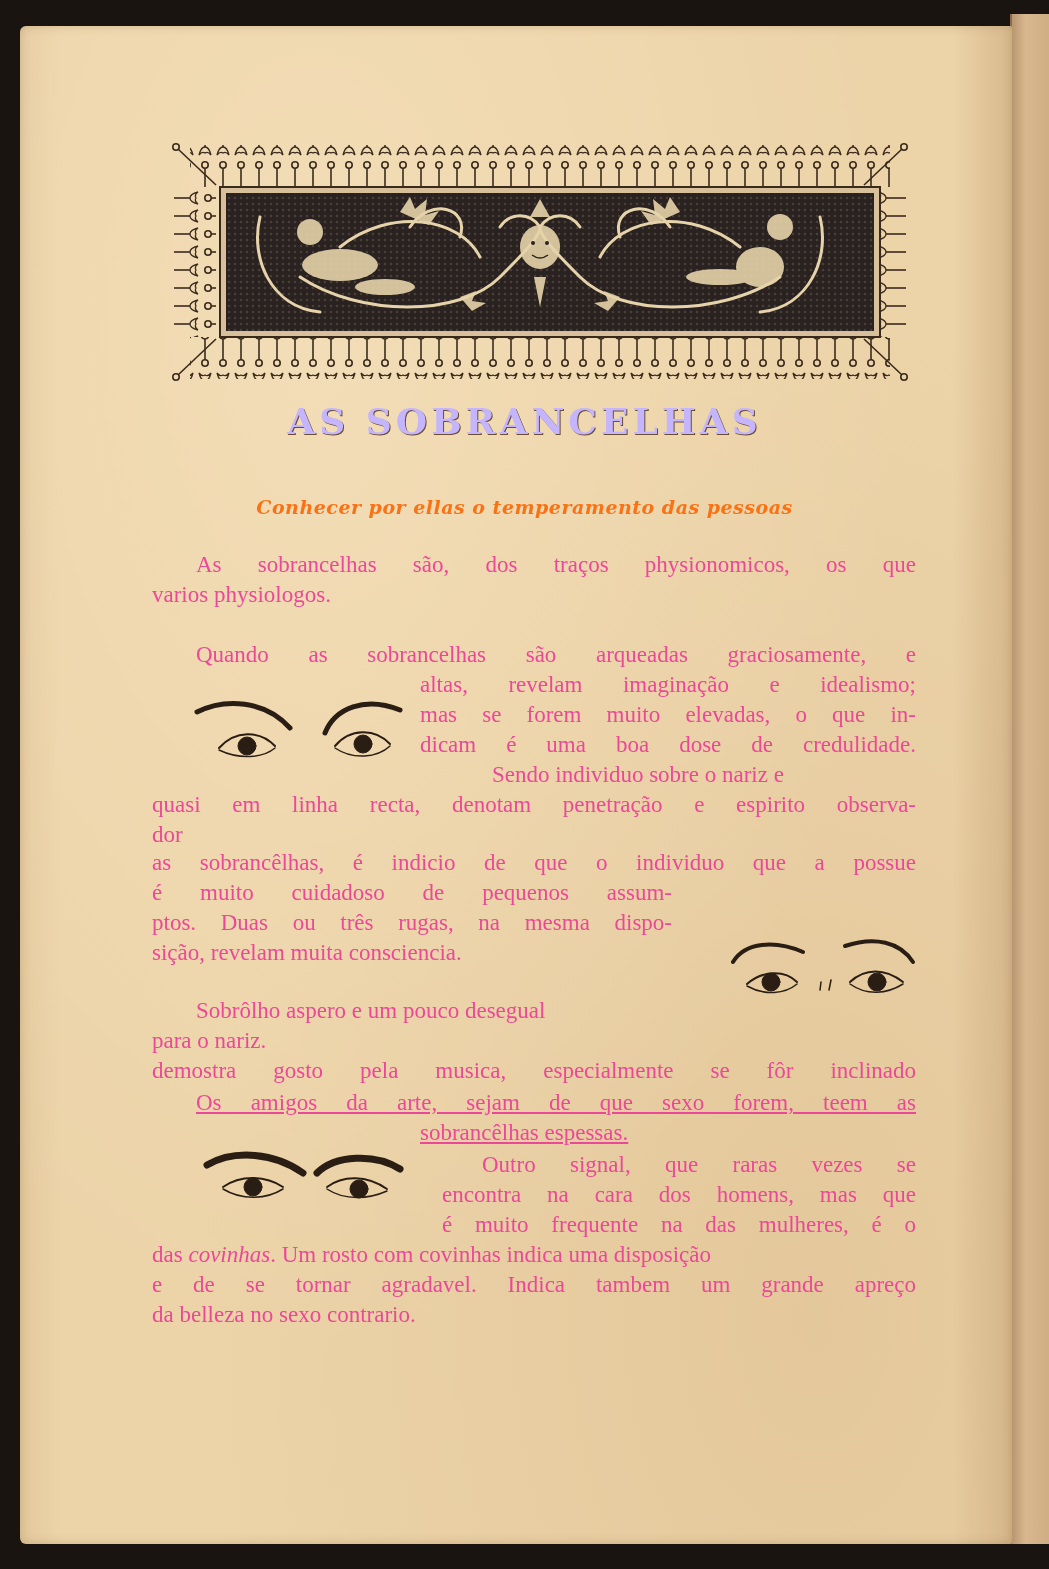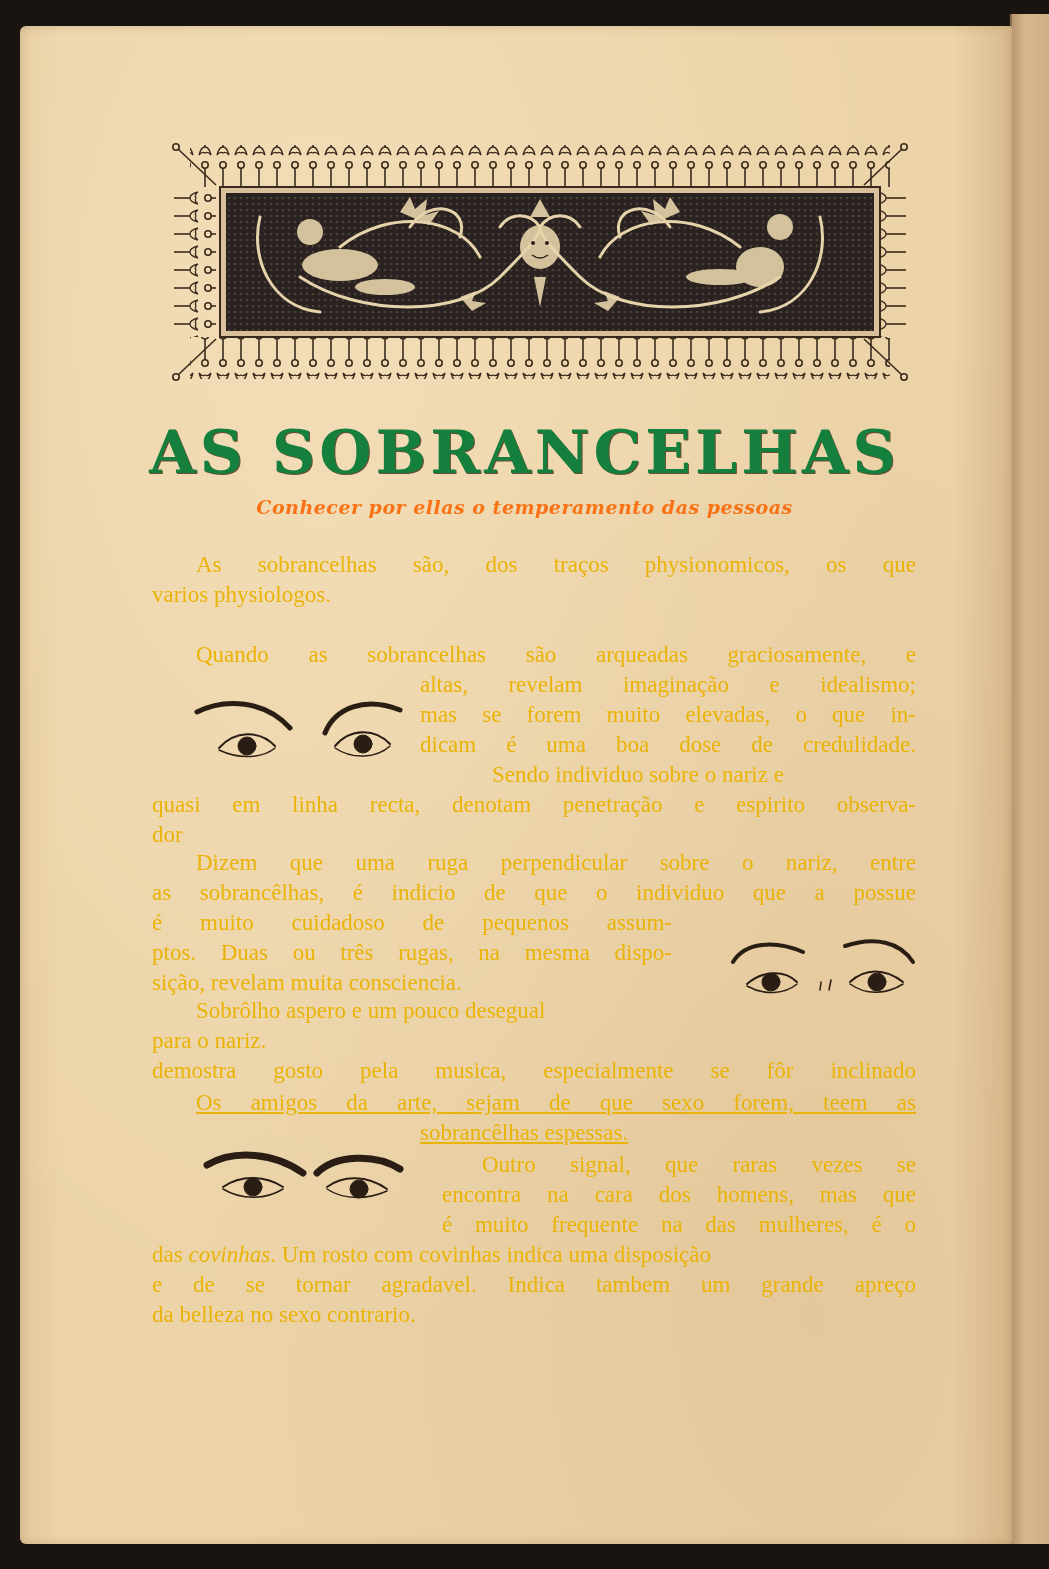--- a/index.html
+++ b/index.html
@@ -24,34 +24,34 @@
     box-shadow: inset 0 0 10px rgba(120,80,40,0.25);
   }
 
   
   .ornament {
     position: absolute; left: 160px; top: 117px; width: 760px; height: 270px;
   }
   .ornament svg { position: absolute; left: 0; top: 0; }
 
   .title {
-    position: absolute; left: 0; width: 100%; top: 417px;
+    position: absolute; left: 0; width: 100%; top: 400px;
     text-align: center; font-family: "DejaVu Serif", serif; font-weight: bold;
-    font-size: 60px; letter-spacing: 4px; color: #15803d;
+    font-size: 36px; letter-spacing: 4px; color: #c4b5fd;
     text-shadow: 1px 1px 0 #6b4d33;
   }
   .subtitle {
     position: absolute; left: 0; width: 100%; top: 496px;
     text-align: center; font-family: "DejaVu Serif", serif; font-weight: bold;
     font-style: italic; font-size: 19px; color: #f97316; letter-spacing: 0.5px;
   }
 
   .body-text {
     position: absolute; left: 152px; width: 764px;
-    font-size: 23px; line-height: 30px; color: #eab308;
+    font-size: 23px; line-height: 30px; color: #ec4899;
   }
   .line { display: block; white-space: nowrap; height: 30px; text-align: justify; text-align-last: justify; }
   .line.last { text-align-last: left; }
   .indent { padding-left: 44px; }
   .right-col { margin-left: 268px; }
   .right-col-2 { margin-left: 290px; }
   .left-col { width: 520px; }
   em.italic { font-style: italic; }
 
   .eyes { position: absolute; }
@@ -175,21 +175,20 @@
   </g>
 </svg>
 
 <div class="body-text" style="top:760px;">
   <span class="line right-col last" style="padding-left:72px; width:424px;">Sendo individuo sobre o nariz e</span>
   <span class="line">quasi em linha recta, denotam penetração e espirito observa-</span>
   <span class="line last">dor</span>
 </div>
 
 <div class="body-text" style="top:848px;">
-  <span class="line indent">Dizem que uma ruga perpendicular sobre o nariz, entre</span>
   <span class="line">as sobrancêlhas, é indicio de que o individuo que a possue</span>
   <span class="line left-col">é muito cuidadoso de pequenos assum-</span>
   <span class="line left-col">ptos. Duas ou três rugas, na mesma dispo-</span>
   <span class="line left-col last">sição, revelam muita consciencia.</span>
 </div>
 
 <svg class="eyes" style="left:725px; top:932px;" width="200" height="70" viewBox="0 0 200 70">
   <g fill="none" stroke="#2a1e14" stroke-linecap="round">
     <path d="M8 30 C20 10 50 8 78 20" stroke-width="4"></path>
     <path d="M120 14 C150 4 175 10 188 30" stroke-width="4"></path>

